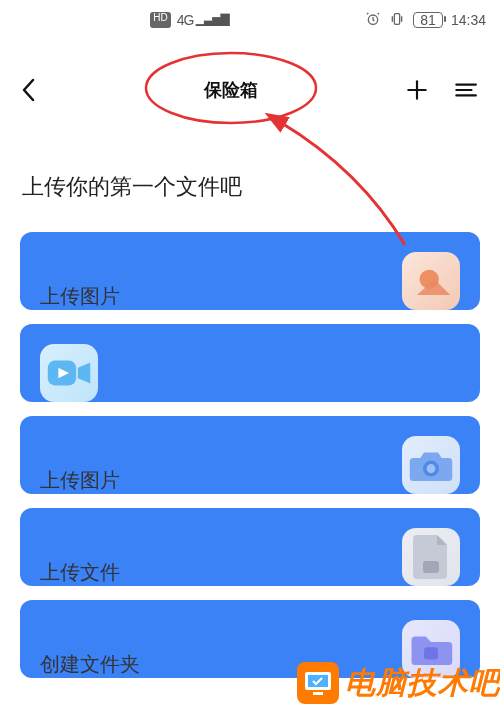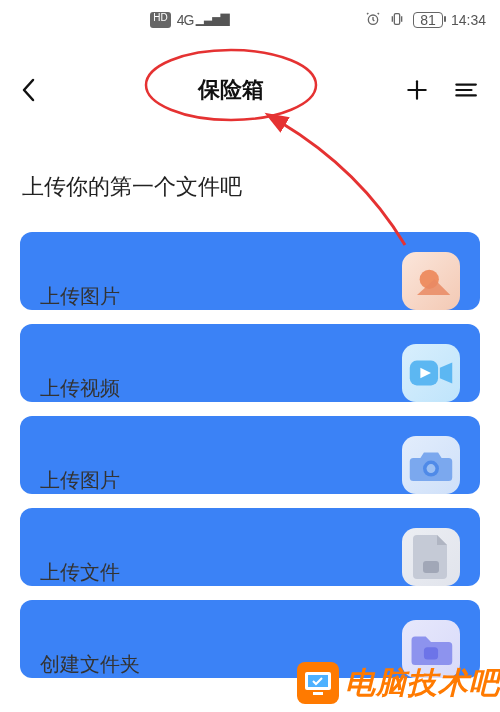--- a/index.html
+++ b/index.html
@@ -97,21 +97,21 @@
     cursor: pointer;
     line-height: 1;
   }
   .title-wrap {
     flex: 1;
     display: flex;
     justify-content: center;
     position: relative;
   }
   .title {
-    font-size: 22px;
+    font-size: 18px;
     font-weight: 700;
     color: #111;
     position: relative;
     z-index: 2;
   }
   .title-circle {
     position: absolute;
     top: -35px;
     left: 50%;
     transform: translateX(-50%);
@@ -292,21 +292,20 @@
     <span class="row-label">上传图片</span>
     <span class="row-icon" style="background:linear-gradient(135deg,#fbe6db,#f3c9b4);">
       <svg width="42" height="42" viewBox="0 0 48 48">
         <circle cx="22" cy="22" r="11" fill="#ee8f63"></circle>
         <path d="M8 40 L28 22 L46 40 Z" fill="#e98a63" opacity="0.85"></path>
       </svg>
     </span>
   </div>
 
   <div class="row">
-    <span class="row-label">上传视频</span>
     <span class="row-icon" style="background:linear-gradient(135deg,#d8effd,#bfe4fb);">
       <svg width="46" height="40" viewBox="0 0 52 40">
         <rect x="2" y="6" width="32" height="28" rx="8" fill="#5cb7f2"></rect>
         <path d="M36 14 L50 8 L50 32 L36 26 Z" fill="#5cb7f2"></path>
         <polygon points="14,14 26,20 14,26" fill="#fff"></polygon>
       </svg>
     </span>
   </div>
 
   <div class="row">

